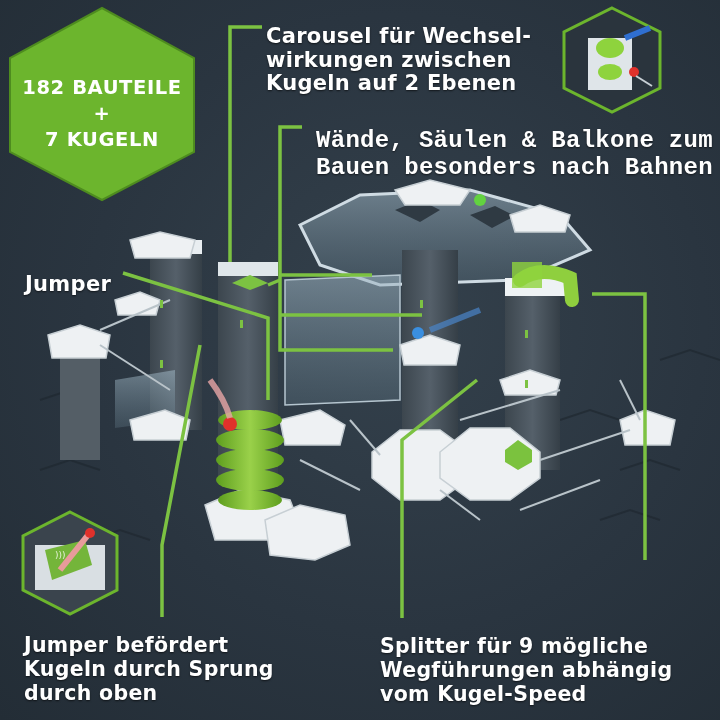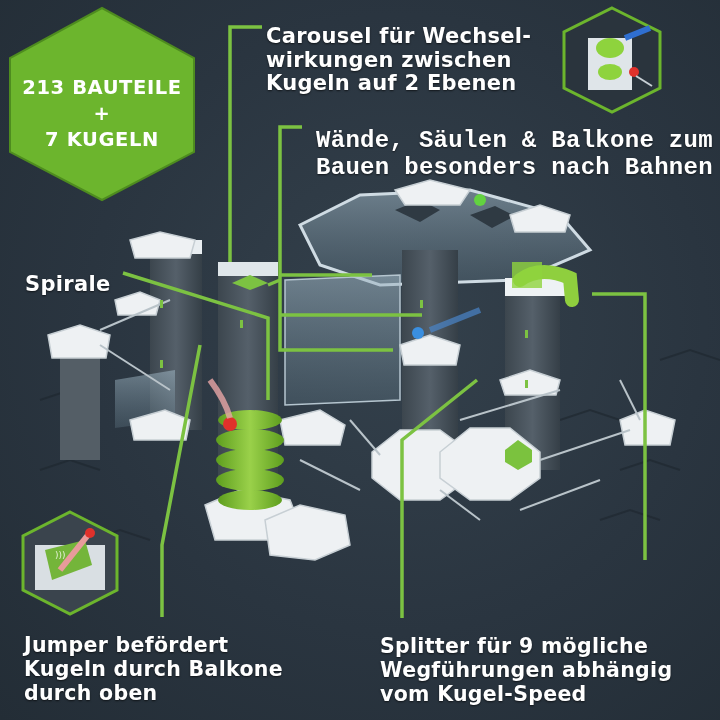--- a/index.html
+++ b/index.html
@@ -163,21 +163,21 @@
 
       <polyline points="477,380 402,440 402,618"></polyline>
     </g>
   </svg>
 
   <div class="hexbadge">
     <svg width="192" height="196" style="position:absolute;left:0;top:0;">
       <polygon points="96,2 188,52 188,146 96,194 4,146 4,52" fill="#6cb52d" stroke="#4e8c1f" stroke-width="2"></polygon>
     </svg>
     <div class="text">
-      <span>213 BAUTEILE</span>
+      <span>182 BAUTEILE</span>
       <span>+</span>
       <span>7 KUGELN</span>
     </div>
   </div>
 
   <svg class="overlay" width="720" height="720" style="pointer-events:none">
     <g>
       <polygon points="612,8 660,32 660,88 612,112 564,88 564,32" fill="#2a343d" stroke="#6cb52d" stroke-width="3"></polygon>
       <rect x="588" y="38" width="44" height="52" fill="#dfe5e9"></rect>
       <ellipse cx="610" cy="48" rx="14" ry="10" fill="#8ed33d"></ellipse>
@@ -201,26 +201,26 @@
     <span>wirkungen zwischen</span>
     <span>Kugeln auf 2 Ebenen</span>
   </div>
 
   <div class="label" style="left:316px; top:113px; font-size:24px; line-height:1.14;font-family:Liberation Mono, monospace;">
     <span>Wände, Säulen &amp; Balkone zum</span>
     <span>Bauen besonders nach Bahnen</span>
   </div>
 
   <div class="label" style="left:25px; top:258px; font-size:21px;">
-    <span>Spirale</span>
+    <span>Jumper</span>
   </div>
 
   <div class="label" style="left:24px; top:620px; font-size:20.5px; line-height:1.16;">
     <span>Jumper befördert</span>
-    <span>Kugeln durch Balkone</span>
+    <span>Kugeln durch Sprung</span>
     <span>durch oben</span>
   </div>
 
 
   <div class="label" style="left:380px; top:621px; font-size:20.5px; line-height:1.16;">
     <span>Splitter für 9 mögliche</span>
     <span>Wegführungen abhängig</span>
     <span>vom Kugel-Speed</span>
   </div>
 

